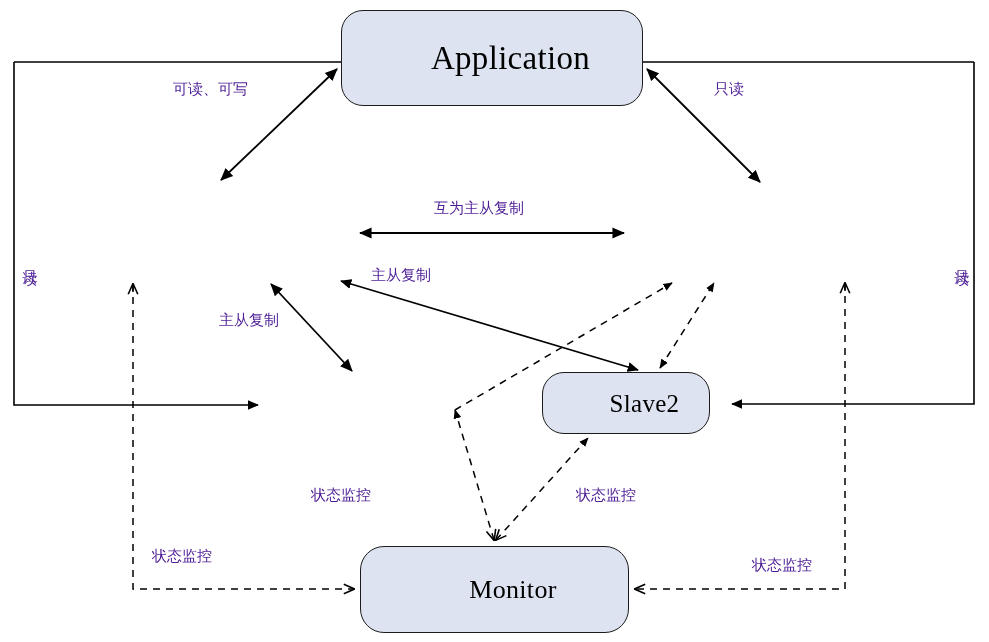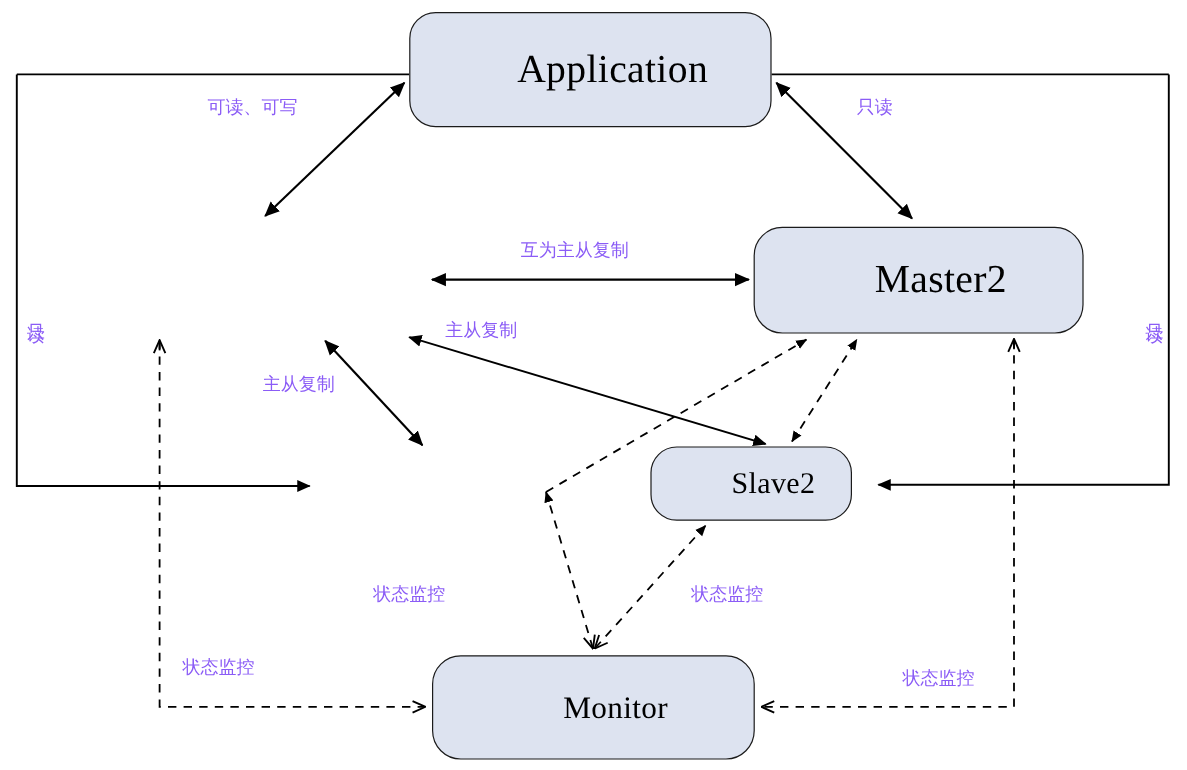--- a/index.html
+++ b/index.html
@@ -43,21 +43,21 @@
   }
   .node-label {
     display: block;
     white-space: nowrap;
     line-height: 1;
   }
   .edge-label {
     position: absolute;
     font-family: "DejaVu Sans", "Liberation Sans", sans-serif;
     font-size: 15px;
-    color: #8b5cf6;
+    color: #4c1d95;
     white-space: nowrap;
     line-height: 1.05;
     z-index: 4;
   }
   .edge-label.vertical {
     writing-mode: vertical-rl;
     text-orientation: upright;
     white-space: normal;
     width: 17px;
     line-height: 1.02;
@@ -119,23 +119,20 @@
       <path d="M 845 283 L 845 589 L 635 589" fill="none" stroke="#000000" stroke-width="1.5" stroke-dasharray="7 6" marker-end="url(#arrow-open)"></path>
       <path d="M 845 291 L 845 283" fill="none" stroke="#000000" stroke-width="1.5" marker-end="url(#arrow-open)"></path>
     </g>
   </svg>
 
   <div class="node-box" style="left:341px; top:10px; width:302px; height:96px; font-size:33px; border-radius:22px;">
     <span class="node-label">Application</span>
   </div>
 
 
-  <div class="node-box" style="left:628px; top:189px; width:275px; height:89px; font-size:33px; border-radius:24px;">
-    <span class="node-label">Master2</span>
-  </div>
 
 
   <div class="node-box" style="left:542px; top:372px; width:168px; height:62px; font-size:25px; border-radius:22px;">
     <span class="node-label">Slave2</span>
   </div>
 
   <div class="node-box" style="left:360px; top:546px; width:269px; height:87px; font-size:26px; border-radius:24px;">
     <span class="node-label">Monitor</span>
   </div>
 

